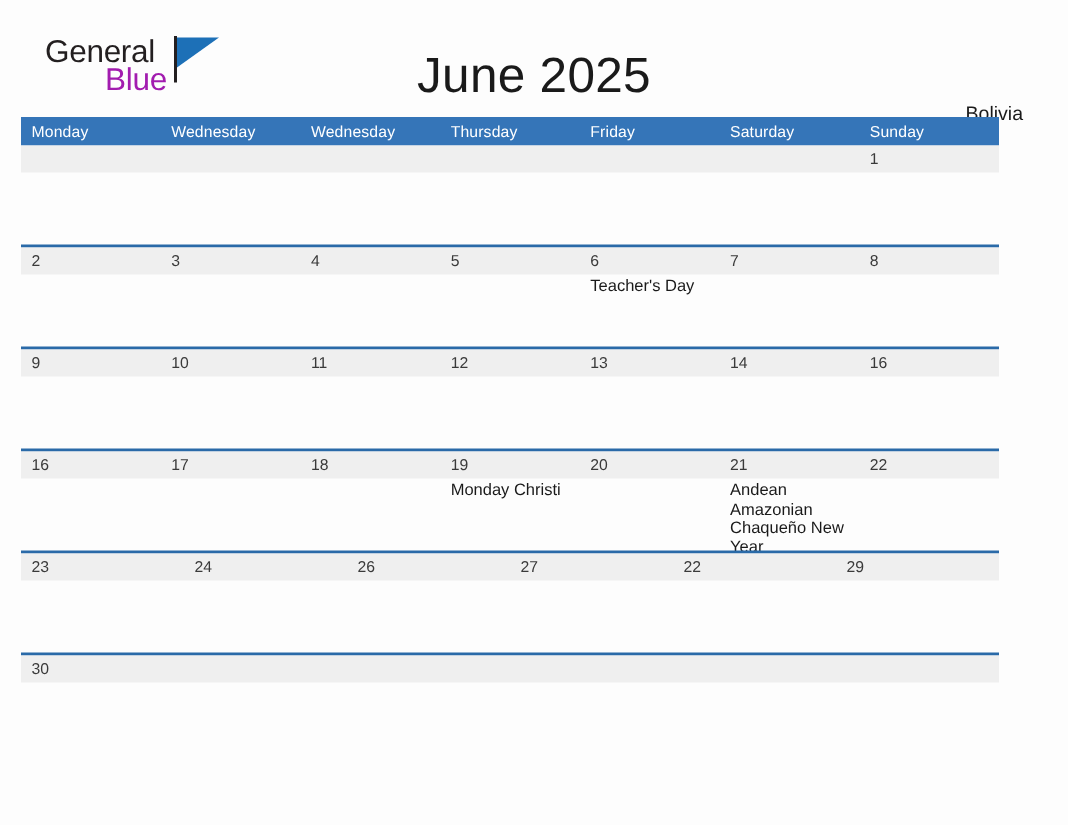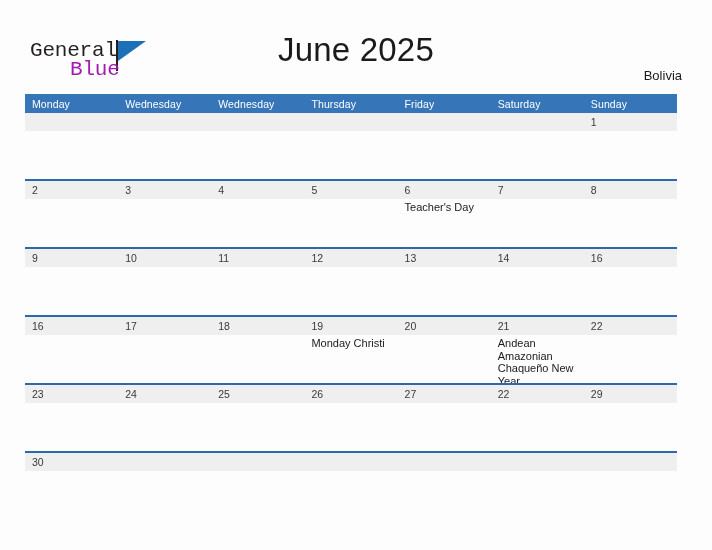--- a/index.html
+++ b/index.html
@@ -22,25 +22,24 @@
   }
 
   
   .topbar {
     position: relative;
     height: 52px;
   }
   .logo {
     position: absolute;
     left: 30px;
-    top: 40px;
+    top: 24px;
     width: 160px;
     height: 46px;
     user-select: none;
-    font-family: Liberation Mono, monospace;
   }
   .logo-general {
     position: absolute;
     left: 0;
     top: 0;
     font-size: 21px;
     color: #231f20;
     letter-spacing: -0.2px;
     line-height: 22px;
   }
@@ -87,24 +86,23 @@
     right: 30px;
     top: 44px;
     font-size: 13px;
     color: #1a1a1a;
     margin-top: 24px;
   }
 
   
   .calendar {
     position: absolute;
-    left: 25px;
+    left: 14px;
     top: 78px;
     width: 652px;
-    margin-top: 16px;
   }
   .weekdays {
     display: flex;
     background: #3575b8;
     height: 19px;
     align-items: center;
   }
   .weekday {
     flex: 1 1 0;
     color: #ffffff;
@@ -281,21 +279,20 @@
               <div class="eventcell"></div>
             </div>
           </div>
         </div>
         <div class="week">
           <div class="rule"></div>
           <div class="week-row" style="display: block;">
             <div class="daynum-band">
               <div class="daynum">23</div>
               <div class="daynum">24</div>
-              <div class="daynum">25</div>
               <div class="daynum">26</div>
               <div class="daynum">27</div>
               <div class="daynum">22</div>
               <div class="daynum">29</div>
             </div>
             <div class="events-band">
               <div class="eventcell"></div>
               <div class="eventcell"></div>
               <div class="eventcell"></div>
               <div class="eventcell"></div>

